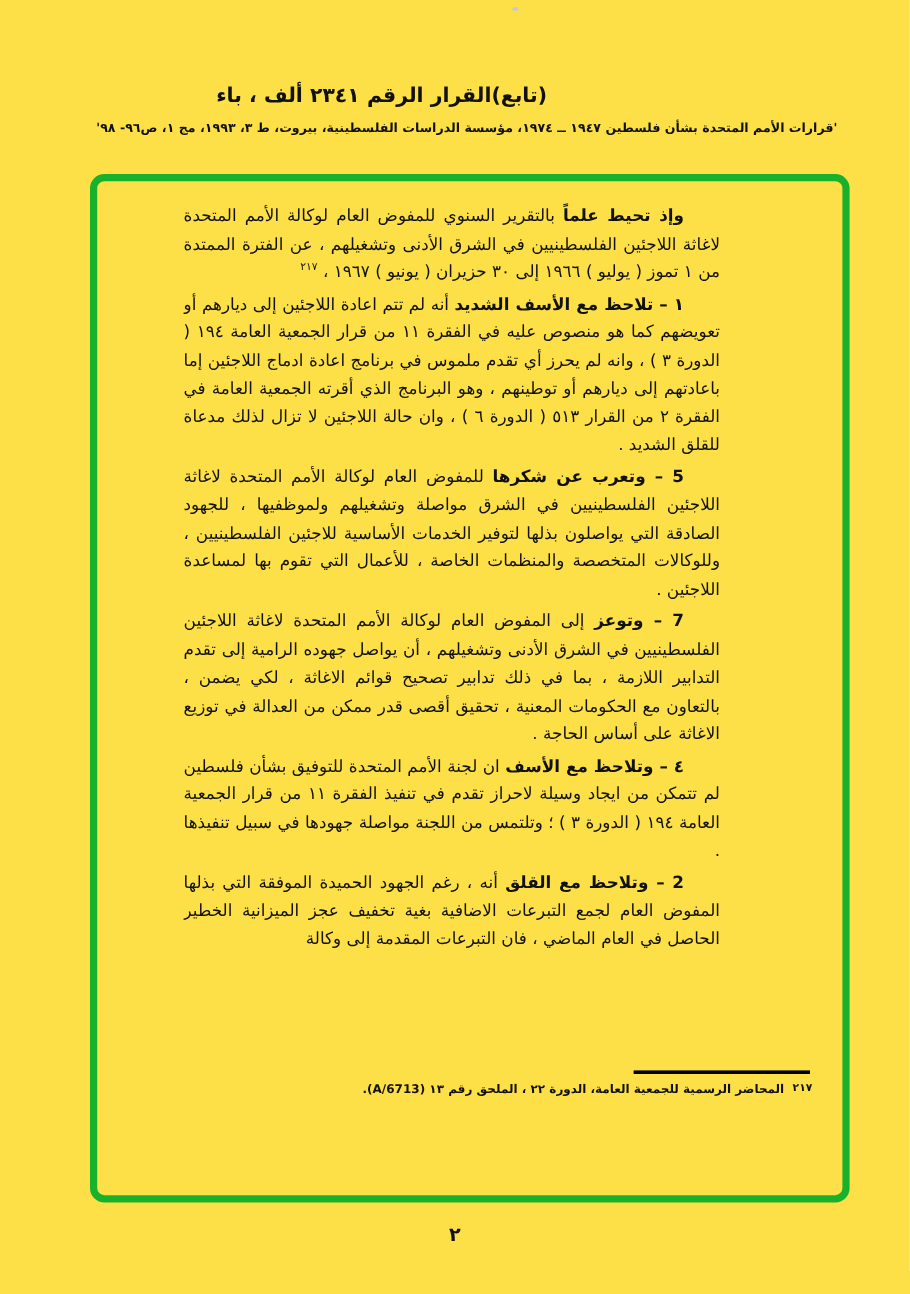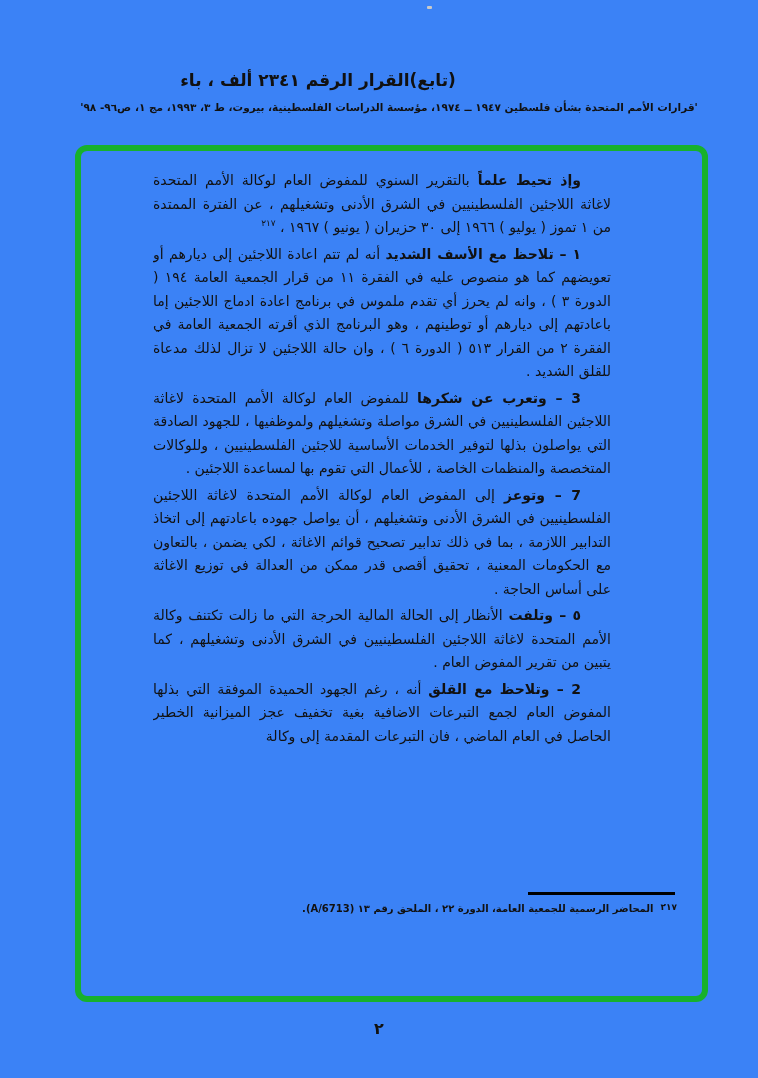--- a/index.html
+++ b/index.html
@@ -3,21 +3,21 @@
 <meta charset="utf-8">
 <style>
   html,body{margin:0;padding:0;}
   body{
     width:758px;height:1078px;
     background:#ffffff;
     font-family:"DejaVu Sans", sans-serif;
     position:relative;
     color:#111;
   }
-  .page{position:relative;width:758px;height:1078px;overflow:hidden;background:#3b82f6;}
+  .page{position:relative;width:758px;height:1078px;overflow:hidden;background:#fde047;}
 
   .scan-artifact{
     position:absolute;left:427px;top:6px;width:5px;height:3px;
     background:#c9c9c9;border-radius:1px;
   }
 
   .header-title{
     position:absolute;top:70px;left:0;width:636px;
     text-align:center;direction:rtl;
     font-size:17px;font-weight:bold;letter-spacing:0.5px;
@@ -36,21 +36,21 @@
     border-radius:12px;
     background:transparent;
   }
 
   .content{
     position:absolute;left:153px;top:169px;width:459px;
     max-height:718px;overflow:hidden;
     direction:rtl;text-align:justify;
     font-size:14px;line-height:23.5px;
   }
-  .content p{margin:0 1px 3px 0;text-indent:30px;}
+  .content p{margin:0 12px 3px 0;text-indent:30px;}
   .content b{font-weight:bold;}
   .content sup{font-size:9px;line-height:0;}
 
   .fn-rule{
     position:absolute;left:528px;top:892px;width:147px;height:3px;
     background:#000;
   }
   .footnote{
     position:absolute;top:902px;right:81px;max-width:420px;
     direction:rtl;text-align:center;
@@ -76,26 +76,26 @@
 
   <div class="header-citation">'قرارات الأمم المتحدة بشأن فلسطين ١٩٤٧ ــ ١٩٧٤، مؤسسة الدراسات الفلسطينية، بيروت، ط ٣، ١٩٩٣، مج ١، ص٩٦- ٩٨'</div>
 
   <div class="frame" style="border-color: rgb(23, 177, 44);"></div>
 
   <div class="content">
     <p><b>وإذ تحيط علماً</b> <span>بالتقرير السنوي للمفوض العام لوكالة الأمم المتحدة لاغاثة اللاجئين الفلسطينيين في الشرق الأدنى وتشغيلهم ، عن الفترة الممتدة من ١ تموز ( يوليو ) ١٩٦٦ إلى ٣٠ حزيران ( يونيو ) ١٩٦٧ ،</span> <sup>٢١٧</sup></p>
 
     <p><b>١ – تلاحظ مع الأسف الشديد</b> <span>أنه لم تتم اعادة اللاجئين إلى ديارهم أو تعويضهم كما هو منصوص عليه في الفقرة ١١ من قرار الجمعية العامة ١٩٤ ( الدورة ٣ ) ، وانه لم يحرز أي تقدم ملموس في برنامج اعادة ادماج اللاجئين إما باعادتهم إلى ديارهم أو توطينهم ، وهو البرنامج الذي أقرته الجمعية العامة في الفقرة ٢ من القرار ٥١٣ ( الدورة ٦ ) ، وان حالة اللاجئين لا تزال لذلك مدعاة للقلق الشديد .</span></p>
 
-    <p><b>3 – وتعرب عن شكرها</b> <span>للمفوض العام لوكالة الأمم المتحدة لاغاثة اللاجئين الفلسطينيين في الشرق مواصلة وتشغيلهم ولموظفيها ، للجهود الصادقة التي يواصلون بذلها لتوفير الخدمات الأساسية للاجئين الفلسطينيين ، وللوكالات المتخصصة والمنظمات الخاصة ، للأعمال التي تقوم بها لمساعدة اللاجئين .</span></p>
+    <p><b>5 – وتعرب عن شكرها</b> <span>للمفوض العام لوكالة الأمم المتحدة لاغاثة اللاجئين الفلسطينيين في الشرق مواصلة وتشغيلهم ولموظفيها ، للجهود الصادقة التي يواصلون بذلها لتوفير الخدمات الأساسية للاجئين الفلسطينيين ، وللوكالات المتخصصة والمنظمات الخاصة ، للأعمال التي تقوم بها لمساعدة اللاجئين .</span></p>
 
-    <p><b>7 – وتوعز</b> <span>إلى المفوض العام لوكالة الأمم المتحدة لاغاثة اللاجئين الفلسطينيين في الشرق الأدنى وتشغيلهم ، أن يواصل جهوده باعادتهم إلى اتخاذ التدابير اللازمة ، بما في ذلك تدابير تصحيح قوائم الاغاثة ، لكي يضمن ، بالتعاون مع الحكومات المعنية ، تحقيق أقصى قدر ممكن من العدالة في توزيع الاغاثة على أساس الحاجة .</span></p>
+    <p><b>7 – وتوعز</b> <span>إلى المفوض العام لوكالة الأمم المتحدة لاغاثة اللاجئين الفلسطينيين في الشرق الأدنى وتشغيلهم ، أن يواصل جهوده الرامية إلى تقدم التدابير اللازمة ، بما في ذلك تدابير تصحيح قوائم الاغاثة ، لكي يضمن ، بالتعاون مع الحكومات المعنية ، تحقيق أقصى قدر ممكن من العدالة في توزيع الاغاثة على أساس الحاجة .</span></p>
 
+    <p><b>٤ – وتلاحظ مع الأسف</b> <span>ان لجنة الأمم المتحدة للتوفيق بشأن فلسطين لم تتمكن من ايجاد وسيلة لاحراز تقدم في تنفيذ الفقرة ١١ من قرار الجمعية العامة ١٩٤ ( الدورة ٣ ) ؛ وتلتمس من اللجنة مواصلة جهودها في سبيل تنفيذها .</span></p>
 
-    <p><b>٥ – وتلفت</b> <span>الأنظار إلى الحالة المالية الحرجة التي ما زالت تكتنف وكالة الأمم المتحدة لاغاثة اللاجئين الفلسطينيين في الشرق الأدنى وتشغيلهم ، كما يتبين من تقرير المفوض العام .</span></p>
 
     <p><b>2 – وتلاحظ مع القلق</b> <span>أنه ، رغم الجهود الحميدة الموفقة التي بذلها المفوض العام لجمع التبرعات الاضافية بغية تخفيف عجز الميزانية الخطير الحاصل في العام الماضي ، فان التبرعات المقدمة إلى وكالة</span></p>
   </div>
 
   <div class="fn-rule"></div>
 
   <div class="footnote">
     <span class="fn-num">٢١٧</span><span>المحاضر الرسمية للجمعية العامة، الدورة ٢٢ ، الملحق رقم ١٣ (A/6713).</span>
   </div>
 

